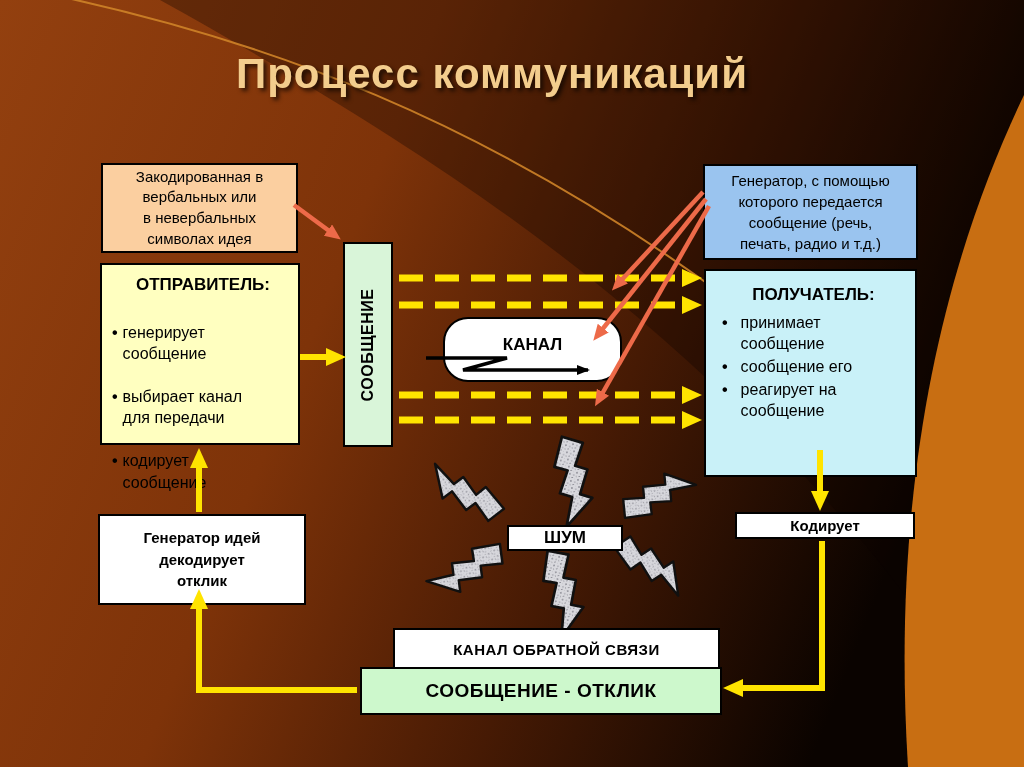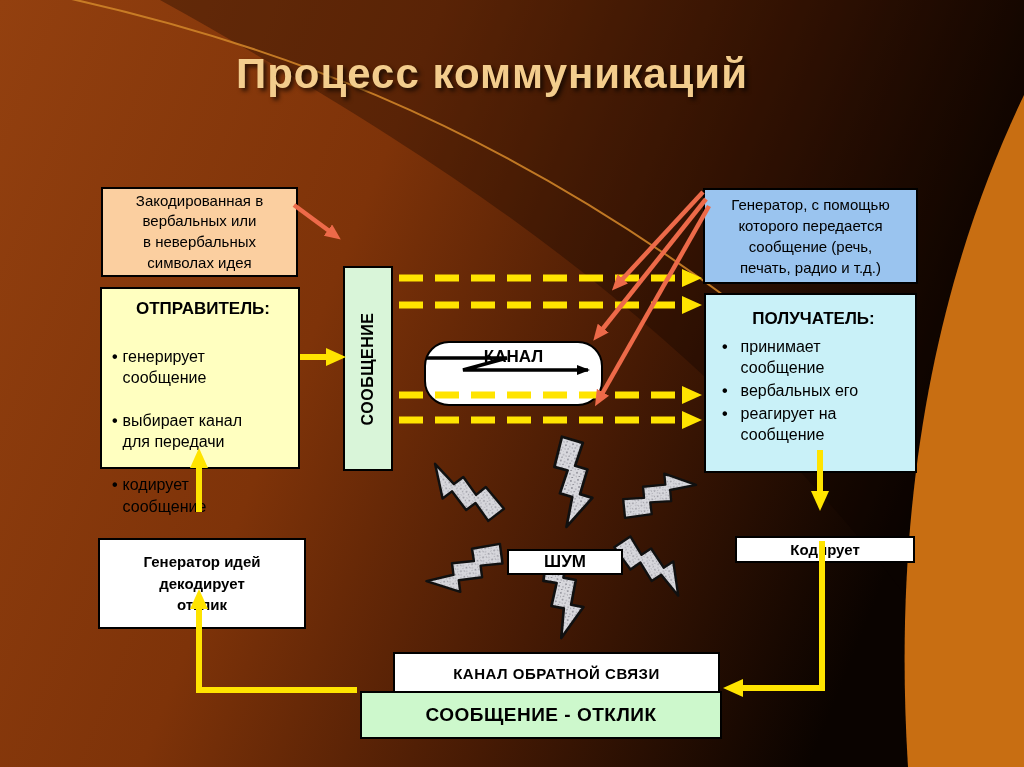--- a/index.html
+++ b/index.html
@@ -17,51 +17,50 @@
     font-size:42px; font-weight:bold; letter-spacing:1px;
     color:var(--title-text,#F3CD8D);
     text-shadow:3px 3px 4px rgba(0,0,0,0.65);
   }
 
   .box {
     position:absolute; z-index:2; box-sizing:border-box;
     border:2px solid #000; color:#000;
     display:flex; align-items:center; justify-content:center;
     text-align:center;
-    margin-top:24px;
   }
   .pre { white-space:pre-line; }
 
   .encoded   { left:101px; top:163px; width:197px; height:90px;
                background:var(--box-peach,#FBCFA0); font-size:15px; line-height:1.38; }
   .medium    { left:703px; top:164px; width:215px; height:96px;
                background:var(--box-blue,#9AC4EF); font-size:15px; line-height:1.4; }
 
   .sender    { left:100px; top:263px; width:200px; height:182px;
                background:var(--box-yellow,#FFFFC0);
                flex-direction:column; align-items:stretch; justify-content:flex-start;
                padding:10px 4px 4px 10px;gap:20px; }
-  .receiver  { left:704px; top:269px; width:213px; height:180px;
+  .receiver  { left:704px; top:269px; width:213px; height:208px;
                background:var(--box-cyan,#C9F1F8);
                flex-direction:column; align-items:stretch; justify-content:flex-start;
                padding:14px 4px 4px 10px; }
   .panel-title { font-size:17px; font-weight:bold; text-align:center; margin-bottom:7px; }
   .bullet { display:flex; text-align:left; font-size:16px; line-height:1.32; margin-bottom:2px; }
   .bullet::before { content:"\2022"; font-weight:bold; margin-right:5px; }
   .receiver .bullet::before { margin-right:13px; margin-left:6px; }
   .btxt { max-width:148px; }
 
   .message   { left:343px; top:242px; width:50px; height:205px;
                background:var(--box-green,#D9F5D9); }
   .vtext     { transform:rotate(-90deg); white-space:nowrap;
                font-size:16px; font-weight:bold; letter-spacing:0.5px; }
 
-  .channel   { left:424px; top:317px; width:179px; height:65px;
+  .channel   { left:443px; top:317px; width:179px; height:65px;
                background:var(--box-white,#FFF);
-               align-items:flex-start; padding-top:4px;
+               align-items:flex-start; padding-top:16px;
                font-size:17px; font-weight:bold;border-radius:25px; }
 
   .noise     { left:507px; top:525px; width:116px; height:26px;
                background:var(--box-white,#FFF); font-size:17px; font-weight:bold; }
 
   .generator { left:98px; top:514px; width:208px; height:91px;
                background:var(--box-white,#FFF);
                font-size:15px; font-weight:bold; line-height:1.45; }
 
   .encoder   { left:735px; top:512px; width:180px; height:27px;
@@ -152,21 +151,21 @@
   </div>
 
   <div class="box channel">КАНАЛ</div>
 
   <div class="box receiver">
     <div class="panel-title">ПОЛУЧАТЕЛЬ:</div>
     <div class="bullet">
         <span class="btxt">принимает сообщение</span>
       </div>
     <div class="bullet">
-        <span class="btxt">вербальных его</span>
+        <span class="btxt">сообщение его</span>
       </div>
     <div class="bullet">
         <span class="btxt">реагирует на сообщение</span>
       </div>
   </div>
 
   <div class="box noise">ШУМ</div>
 
   <div class="box generator pre">Генератор идей
 декодирует

